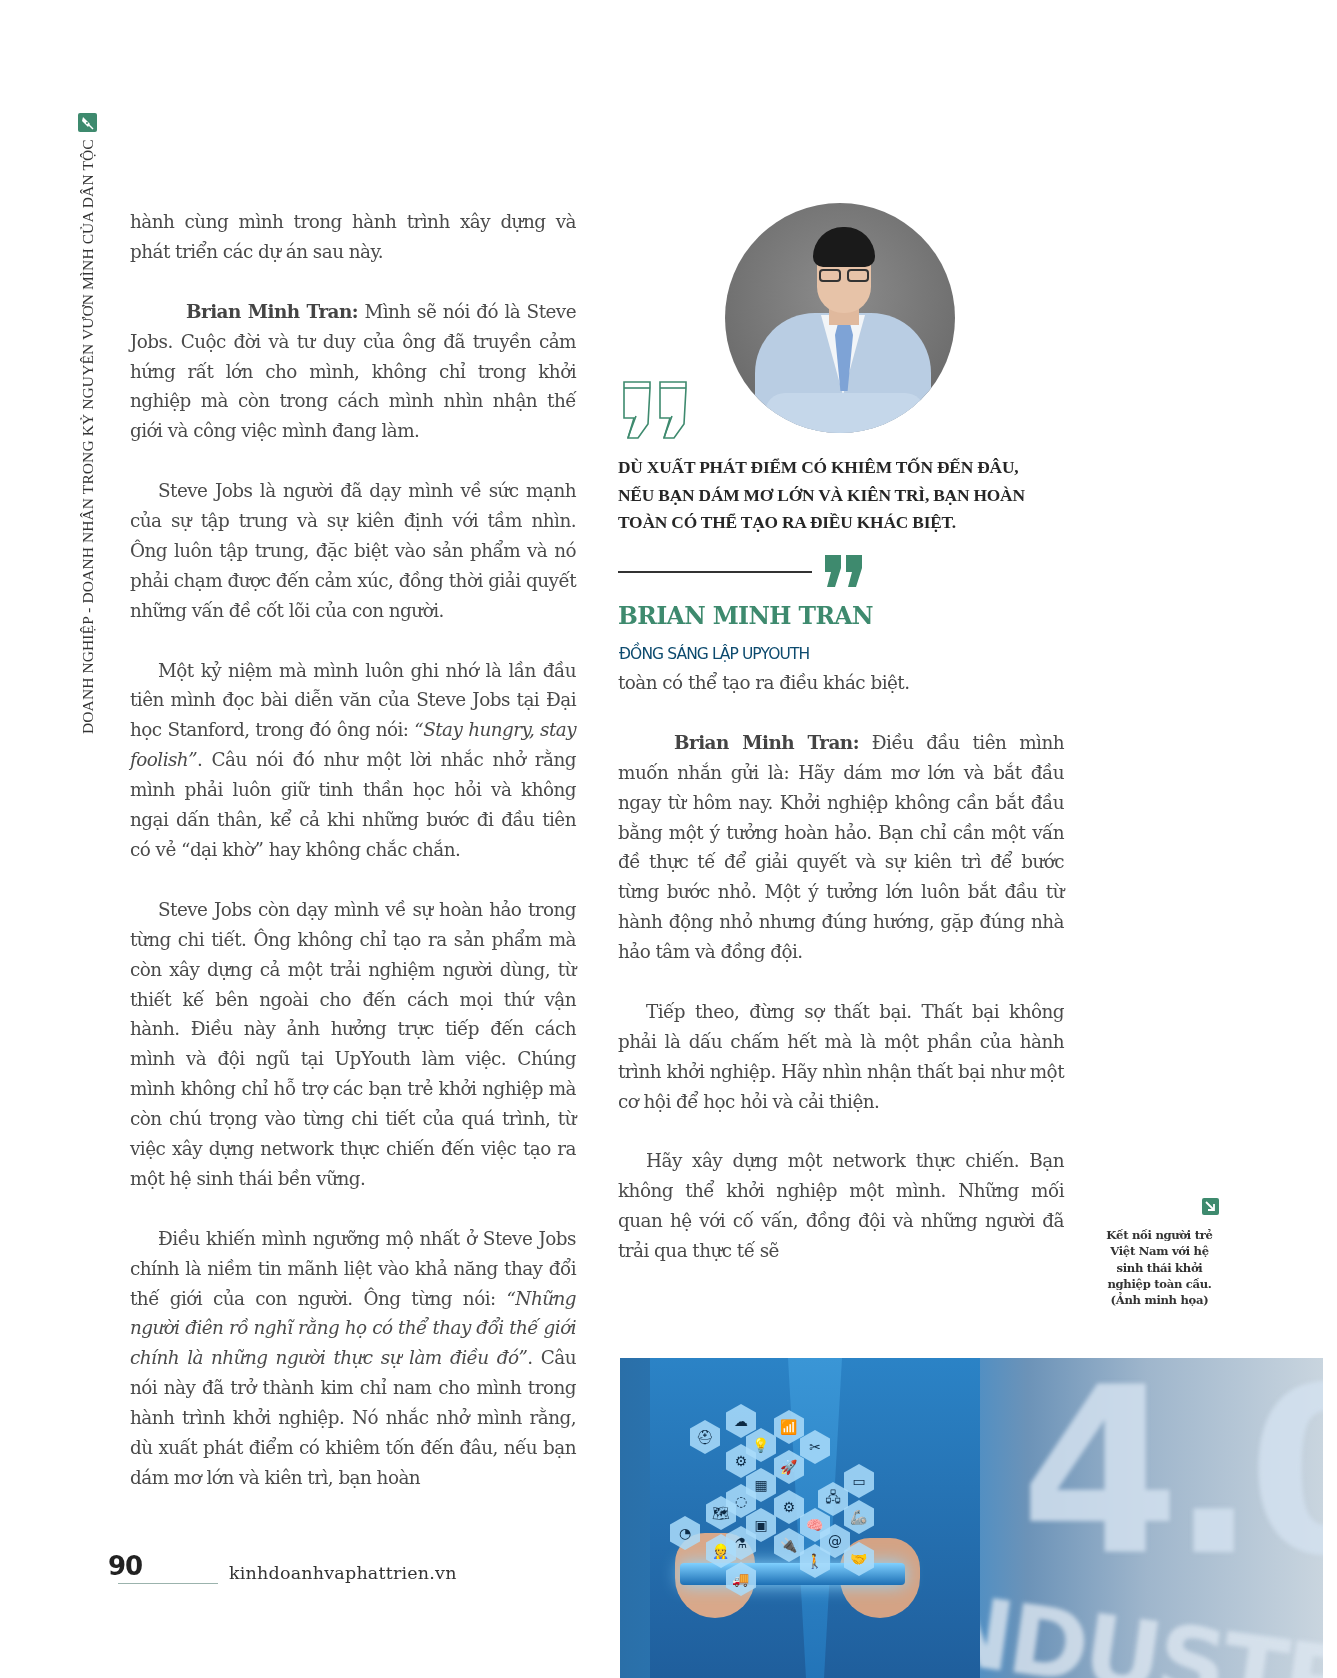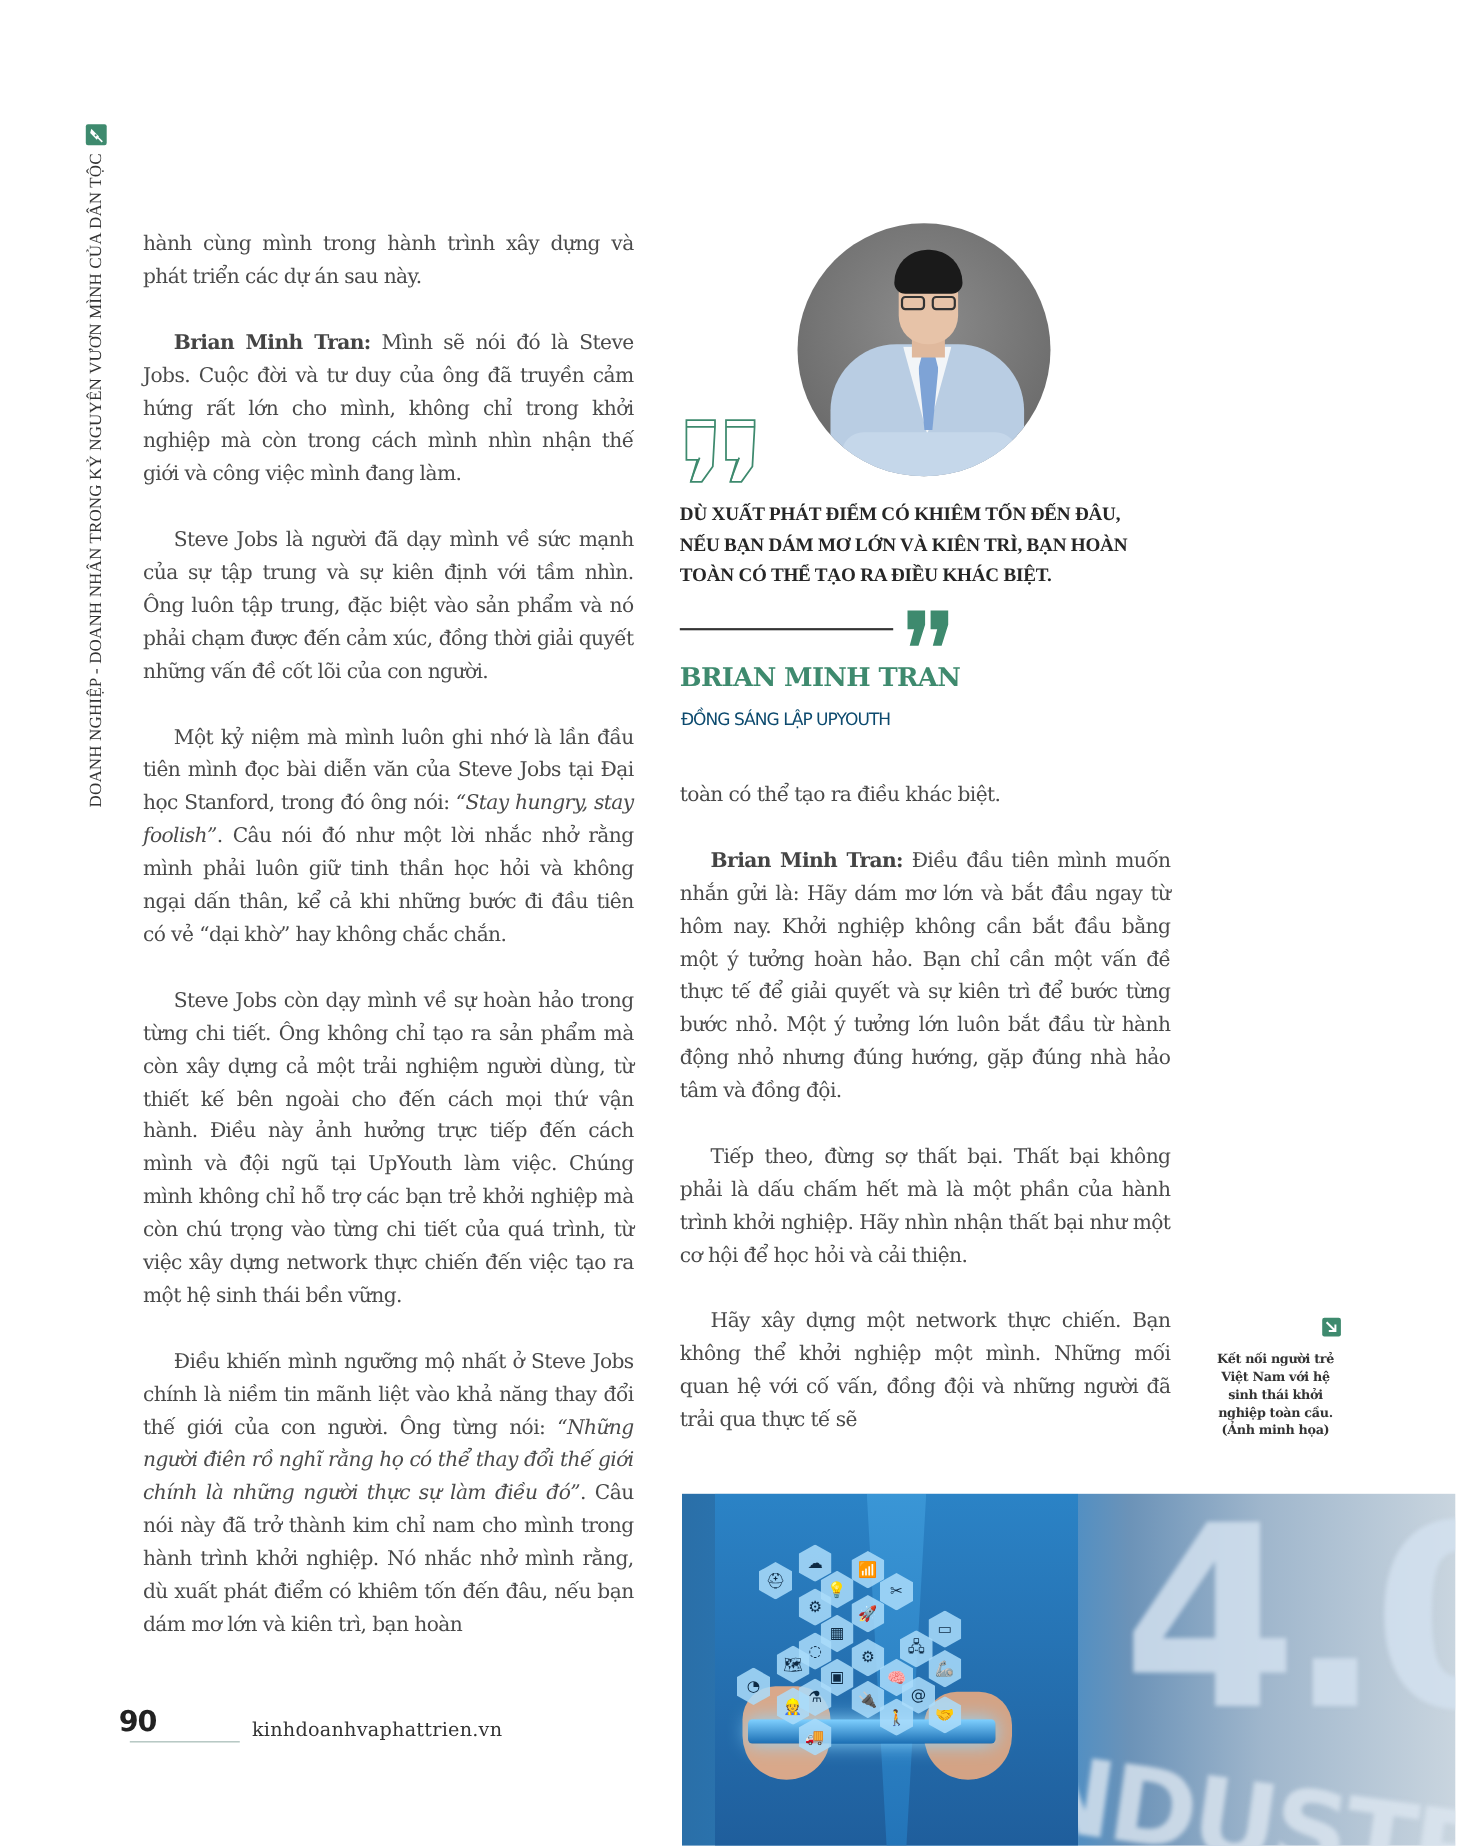--- a/index.html
+++ b/index.html
@@ -12,25 +12,25 @@
   .side-icon svg { width:19px; height:19px; display:block; }
   .side-text { position:absolute; left:0; top:26px; writing-mode:vertical-rl; transform:rotate(180deg);
                font-family:"Liberation Serif","DejaVu Serif",serif; font-size:15.5px; letter-spacing:0.1px;
                color:#333; white-space:nowrap; height:604px; text-align:right; line-height:24px; }
 
   .col { position:absolute; font-size:18.4px; line-height:29.9px; color:#4a4a4a; text-align:justify;
          font-family:"DejaVu Serif",serif; letter-spacing:-0.55px; }
   .col p { margin:0 0 29.9px 0; text-indent:28px; }
   .col p.noindent { text-indent:0; }
   .col .q { font-weight:bold; font-style:italic; color:#444; }
-  .col b { color:#444; }
+  .col b { color:#444;margin-left:28px; }
   .col i { font-style:italic; }
 
   .left-col { left:130px; top:207px; width:446px; }
-  .right-col { left:618px; top:708px; width:446px; }
+  .right-col { left:618px; top:668px; width:446px; }
 
   
   .portrait { position:absolute; left:725px; top:203px; width:230px; height:230px; border-radius:50%;
               overflow:hidden; background:radial-gradient(circle at 50% 40%, #8c8c8c 0%, #6e6e6e 70%, #5f5f5f 100%); }
   .portrait .hair { position:absolute; left:88px; top:24px; width:62px; height:40px; background:#1a1a1a; border-radius:30px 30px 10px 10px; }
   .portrait .face { position:absolute; left:92px; top:42px; width:54px; height:68px; background:#e7c3a8; border-radius:22px 22px 26px 26px; }
   .portrait .glasses { position:absolute; left:92px; top:66px; width:54px; height:14px; }
   .portrait .glasses span { position:absolute; top:0; width:22px; height:13px; border:2px solid #333; border-radius:4px; box-sizing:border-box; }
   .portrait .neck { position:absolute; left:104px; top:102px; width:30px; height:20px; background:#e0b99d; }
   .portrait .suit { position:absolute; left:30px; top:110px; width:176px; height:140px; background:#b9cde3; border-radius:60px 60px 0 0; }

